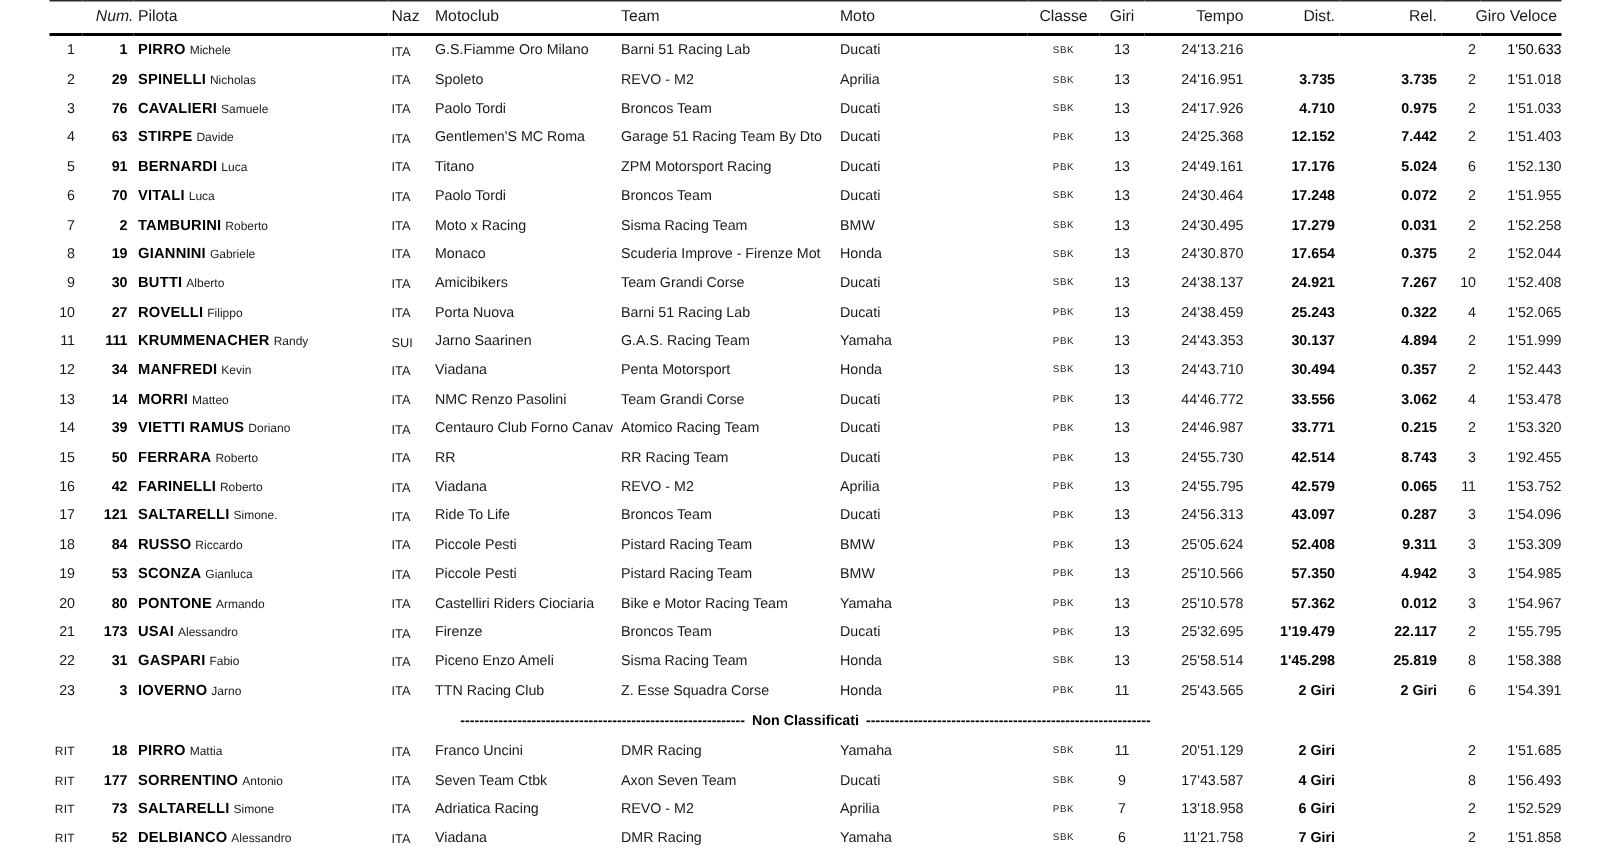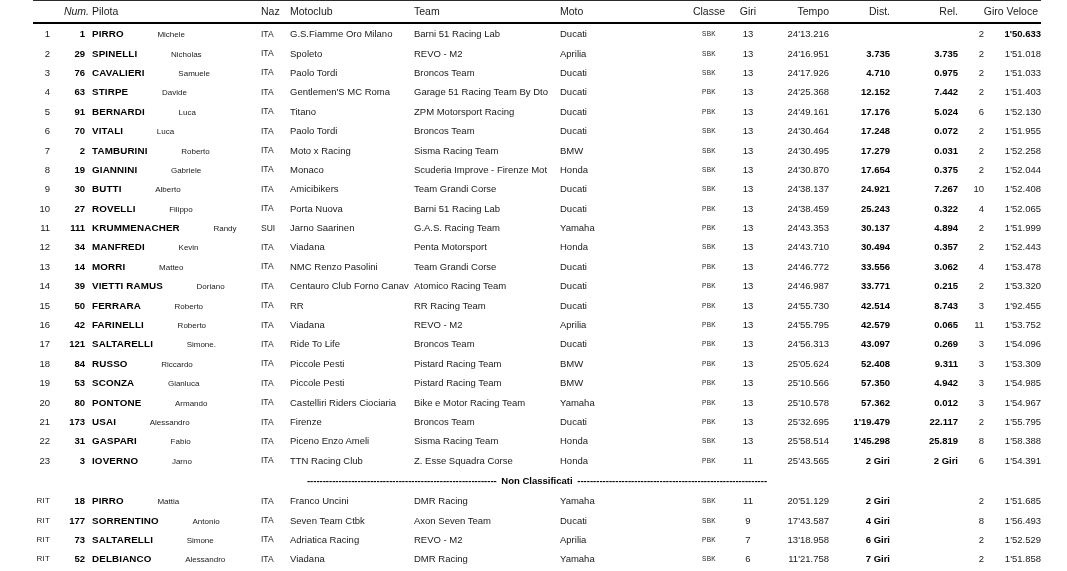--- a/index.html
+++ b/index.html
@@ -21,29 +21,29 @@
   th.hr{text-align:right;padding-right:3px;}
   th.hnum{text-align:right;padding-left:3px;font-style:italic;}
   tbody td{
     font-size:9.5px;height:19.4px;padding:0;
     white-space:nowrap;overflow:hidden;vertical-align:middle;
   }
   .c-pos{text-align:right;padding-right:5px;}
   .c-num{text-align:right;padding-right:4px;font-weight:bold;color:#000;}
   .c-pilota{text-align:left;padding-left:3px;}
   .surname{font-weight:bold;font-size:9.8px;color:#000;letter-spacing:.15px;}
-  .fname{font-size:8px;color:#1a1a1a;margin-left:31px;}
+  .fname{font-size:8px;color:#1a1a1a;}
   .c-naz{text-align:left;padding-left:2px;font-size:8.5px;margin-top:28px;}
   .c-club,.c-team,.c-moto{text-align:left;padding-left:2px;}
   .c-classe{text-align:center;font-size:6.5px;letter-spacing:.4px;}
   .c-giri{text-align:center;}
   .r{text-align:right;padding-right:3px;}
   .c-dist,.c-rel{font-weight:bold;color:#000;}
   .c-fast{text-align:right;padding-right:0;}
-  .best{font-weight:bold;color:#000;}
+  .best{font-weight:normal;color:#000;}
   tr[data-name="retired-row"] .c-pos{font-size:8px;letter-spacing:.2px;}
   td.divider{
     text-align:center;font-weight:bold;color:#000;
     font-size:9.5px;height:21px;letter-spacing:0;
   }
   td.divider .divlabel{padding:0 2px;}
 </style>
 </head>
 <body>
 
@@ -276,21 +276,21 @@
       <tr data-name="result-row">
         <td class="c-pos" data-name="cell-pos">13</td>
         <td class="c-num" data-name="cell-num">14</td>
         <td class="c-pilota" data-name="cell-pilota"><span class="surname" data-name="rider-surname">MORRI</span> <span class="fname" data-name="rider-firstname">Matteo</span></td>
         <td class="c-naz" data-name="cell-naz">ITA</td>
         <td class="c-club" data-name="cell-motoclub">NMC Renzo Pasolini</td>
         <td class="c-team" data-name="cell-team">Team Grandi Corse</td>
         <td class="c-moto" data-name="cell-moto">Ducati</td>
         <td class="c-classe" data-name="cell-classe">PBK</td>
         <td class="c-giri" data-name="cell-giri">13</td>
-        <td class="c-tempo r" data-name="cell-tempo">24'46.772</td>
+        <td class="c-tempo r" data-name="cell-tempo">44'46.772</td>
         <td class="c-dist r" data-name="cell-dist">33.556</td>
         <td class="c-rel r" data-name="cell-rel">3.062</td>
         <td class="c-lap r" data-name="cell-lap">4</td>
         <td class="c-fast" data-name="cell-fastest">1'53.478</td>
       </tr>
       <tr data-name="result-row">
         <td class="c-pos" data-name="cell-pos">14</td>
         <td class="c-num" data-name="cell-num">39</td>
         <td class="c-pilota" data-name="cell-pilota"><span class="surname" data-name="rider-surname">VIETTI RAMUS</span> <span class="fname" data-name="rider-firstname">Doriano</span></td>
         <td class="c-naz" data-name="cell-naz">ITA</td>
@@ -342,21 +342,21 @@
         <td class="c-num" data-name="cell-num">121</td>
         <td class="c-pilota" data-name="cell-pilota"><span class="surname" data-name="rider-surname">SALTARELLI</span> <span class="fname" data-name="rider-firstname">Simone.</span></td>
         <td class="c-naz" data-name="cell-naz">ITA</td>
         <td class="c-club" data-name="cell-motoclub">Ride To Life</td>
         <td class="c-team" data-name="cell-team">Broncos Team</td>
         <td class="c-moto" data-name="cell-moto">Ducati</td>
         <td class="c-classe" data-name="cell-classe">PBK</td>
         <td class="c-giri" data-name="cell-giri">13</td>
         <td class="c-tempo r" data-name="cell-tempo">24'56.313</td>
         <td class="c-dist r" data-name="cell-dist">43.097</td>
-        <td class="c-rel r" data-name="cell-rel">0.269</td>
+        <td class="c-rel r" data-name="cell-rel">0.287</td>
         <td class="c-lap r" data-name="cell-lap">3</td>
         <td class="c-fast" data-name="cell-fastest">1'54.096</td>
       </tr>
       <tr data-name="result-row">
         <td class="c-pos" data-name="cell-pos">18</td>
         <td class="c-num" data-name="cell-num">84</td>
         <td class="c-pilota" data-name="cell-pilota"><span class="surname" data-name="rider-surname">RUSSO</span> <span class="fname" data-name="rider-firstname">Riccardo</span></td>
         <td class="c-naz" data-name="cell-naz">ITA</td>
         <td class="c-club" data-name="cell-motoclub">Piccole Pesti</td>
         <td class="c-team" data-name="cell-team">Pistard Racing Team</td>

